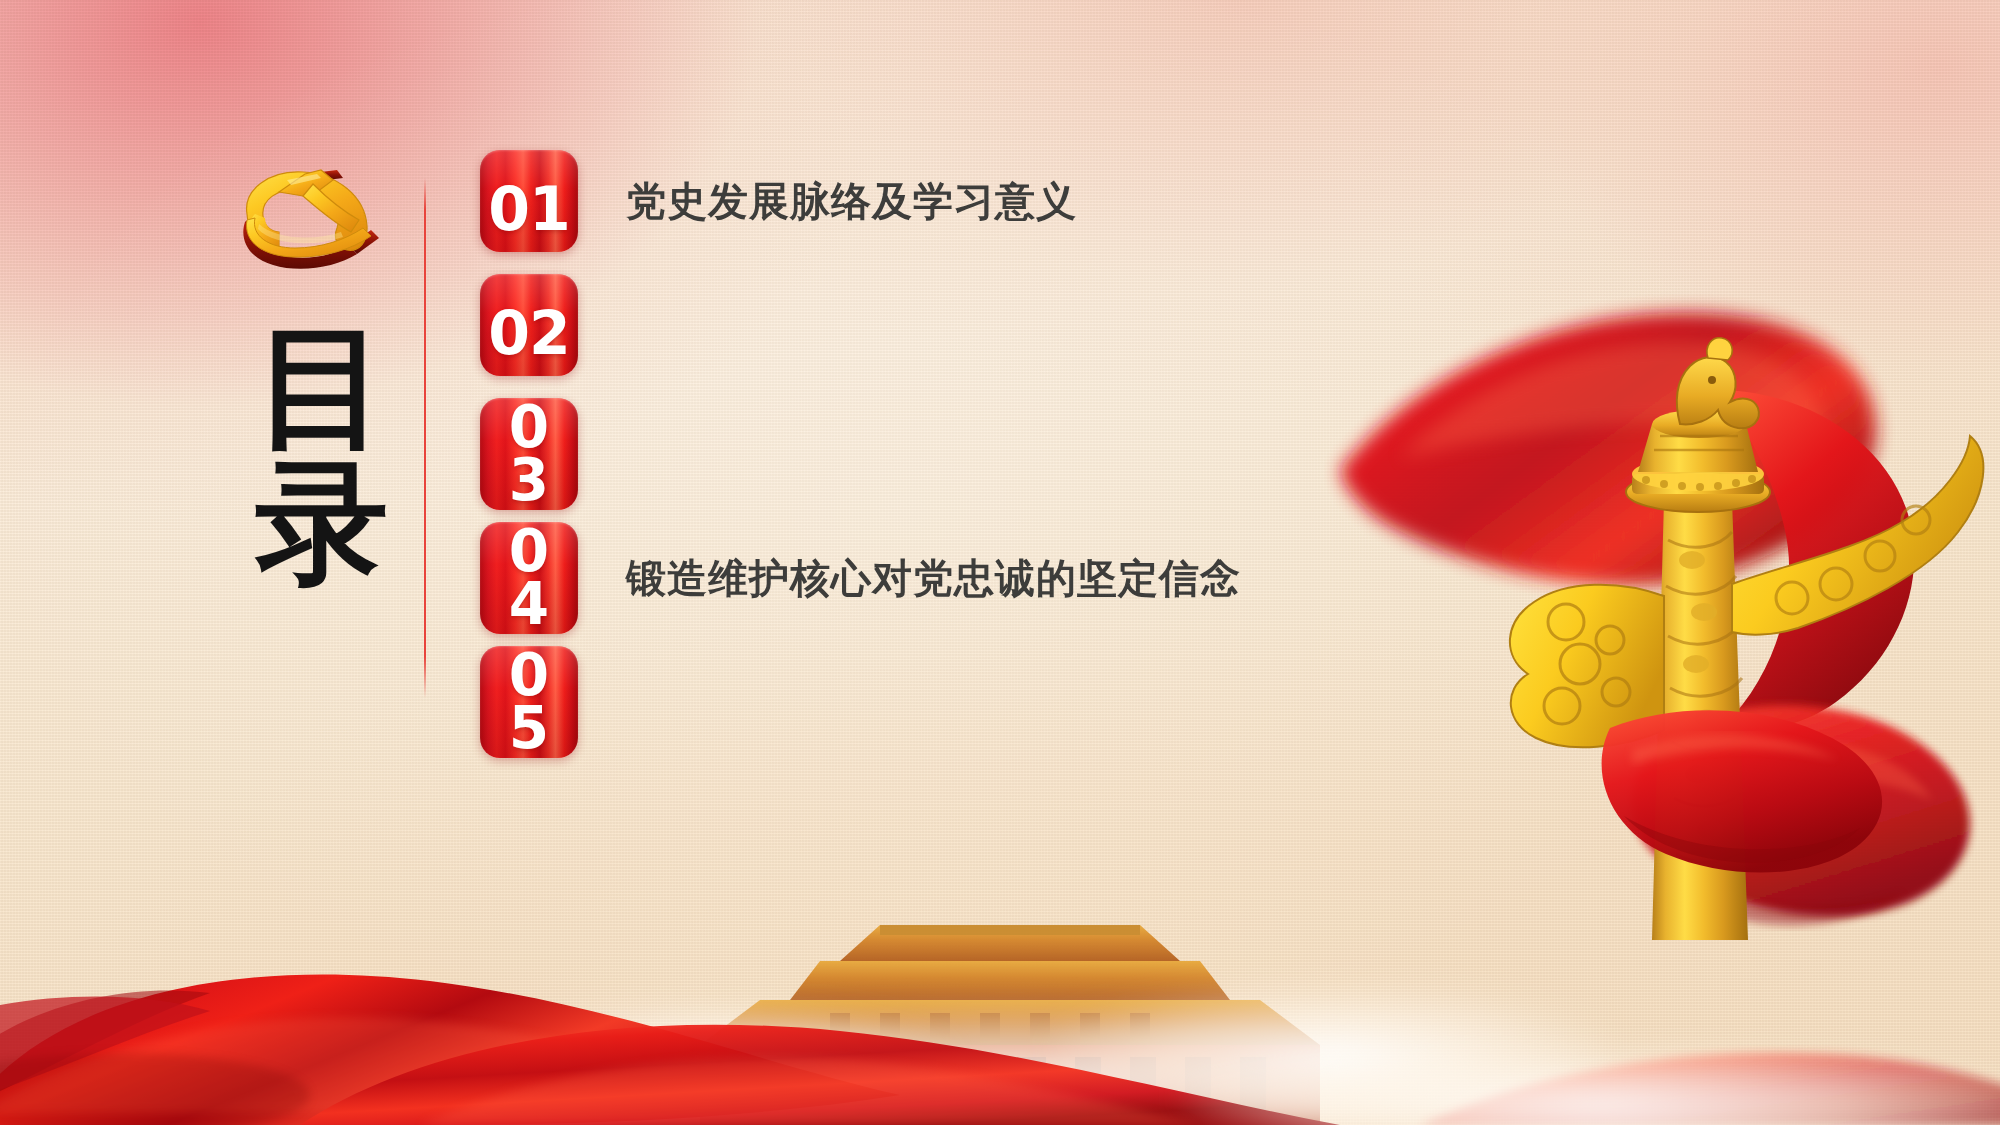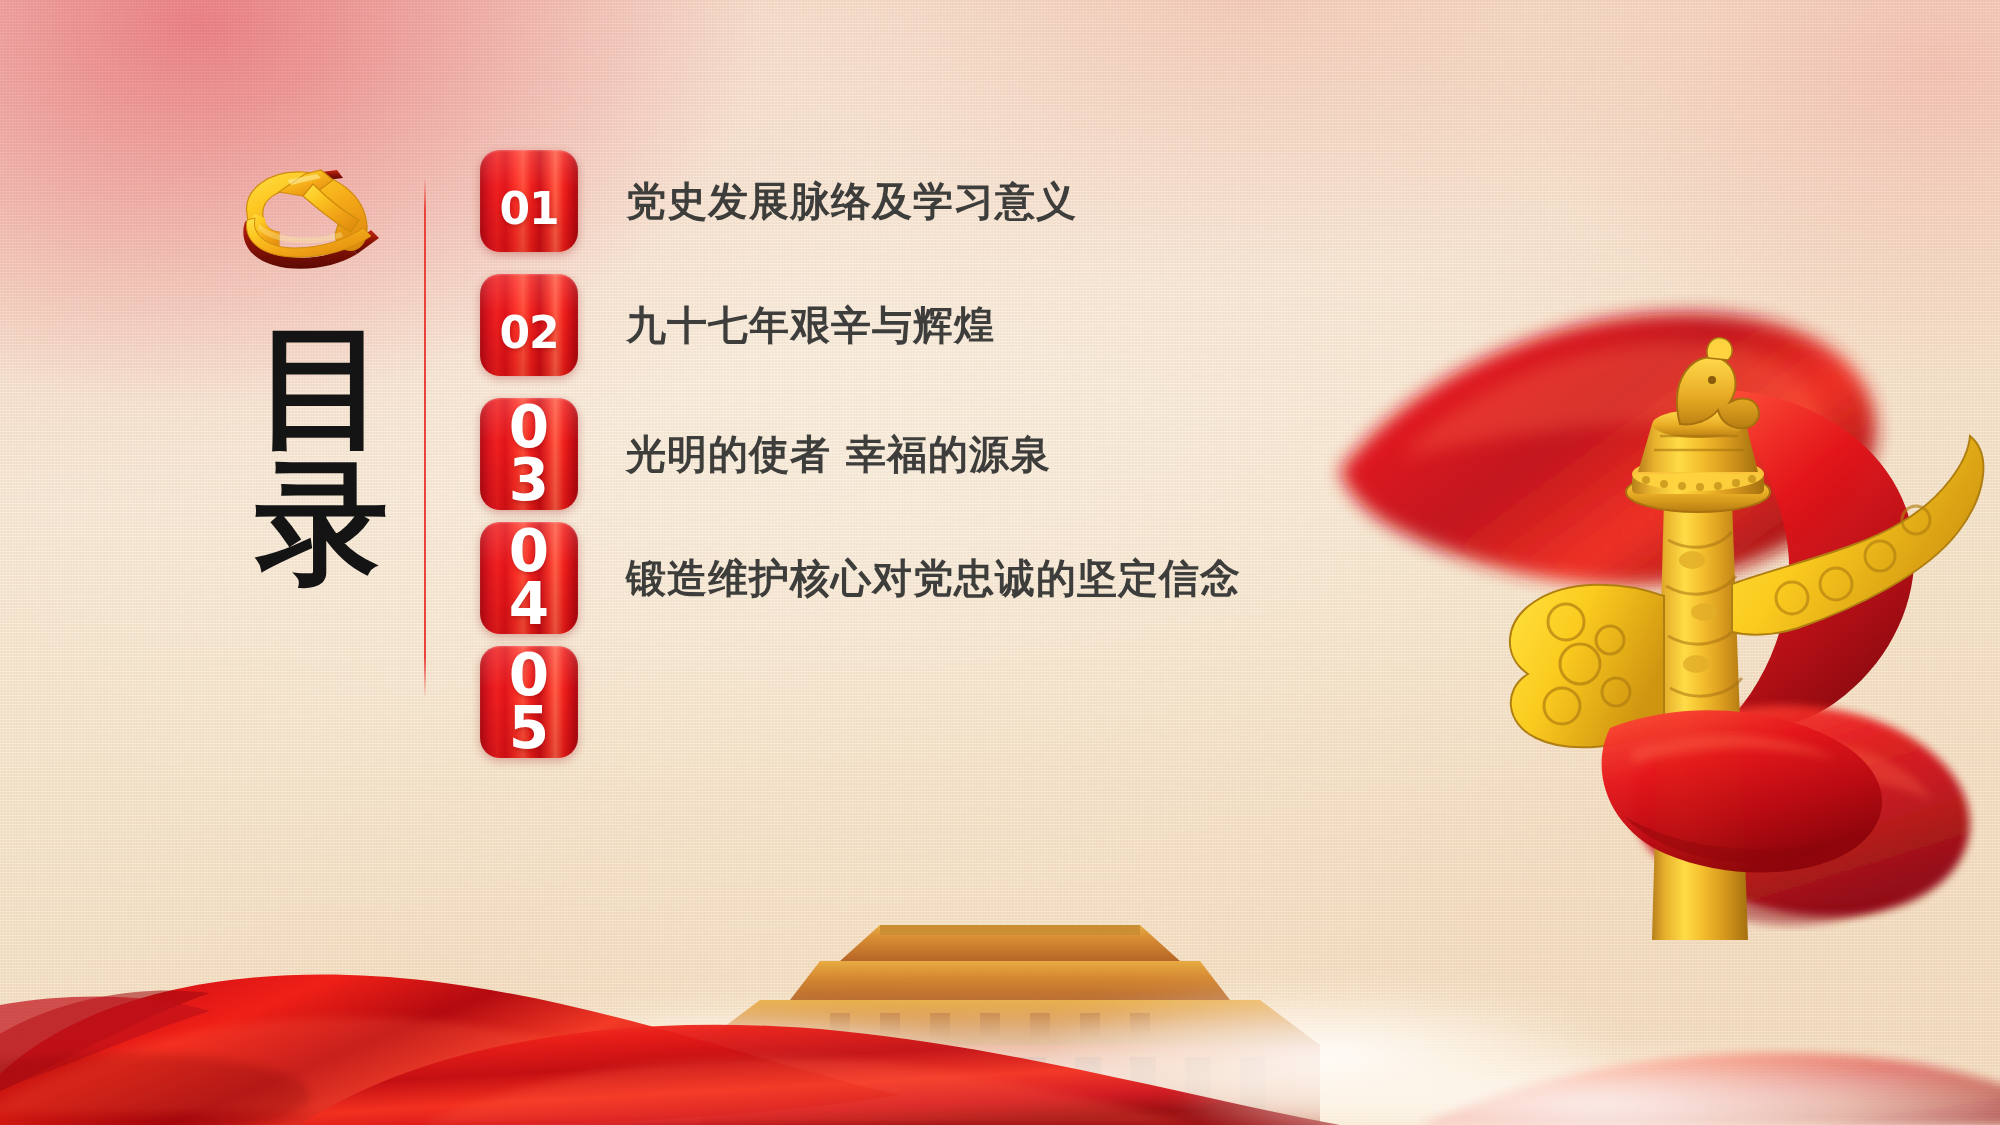--- a/index.html
+++ b/index.html
@@ -80,21 +80,21 @@
     pointer-events:none;
   }
   .badge .num{
     position:relative;z-index:2;
     color:#fff;font-weight:700;
     font-family:"DejaVu Sans","Liberation Sans",sans-serif;
     line-height:0.92;text-align:center;
     text-shadow:0 2px 4px rgba(120,0,0,.32);
   }
   .badge.flat{height:102px;}
-  .badge.flat .num{font-size:44px;letter-spacing:-1px;margin-top:17px;}
+  .badge.flat .num{font-size:60px;letter-spacing:-1px;margin-top:17px;}
   .badge.stacked{height:112px;}
   .badge.stacked .num{font-size:58px;}
   .badge.stacked .num i{display:block;font-style:normal;}
 
   .toc-label{
     margin-left:48px;
     font-family:"DejaVu Sans","Liberation Sans",sans-serif;
     font-weight:700;
     font-size:40px;
     color:#3d3d3b;
@@ -390,31 +390,29 @@
       <div class="badge flat">
         <div class="num">01</div>
       </div>
       <div class="toc-label">党史发展脉络及学习意义</div>
     </div>
 
     <div class="toc-row" style="left:0;top:124px;align-items:center;">
       <div class="badge flat">
         <div class="num">02</div>
       </div>
-      <div class="toc-label">九十七年艰辛与辉煌</div>
     </div>
 
     <div class="toc-row" style="left:0;top:248px;">
       <div class="badge stacked">
         <div class="num">
           <i>0</i>
           <i>3</i>
         </div>
       </div>
-      <div class="toc-label">光明的使者 幸福的源泉</div>
     </div>
 
     <div class="toc-row" style="left:0;top:372px;">
       <div class="badge stacked">
         <div class="num">
           <i>0</i>
           <i>4</i>
         </div>
       </div>
       <div class="toc-label">锻造维护核心对党忠诚的坚定信念</div>

